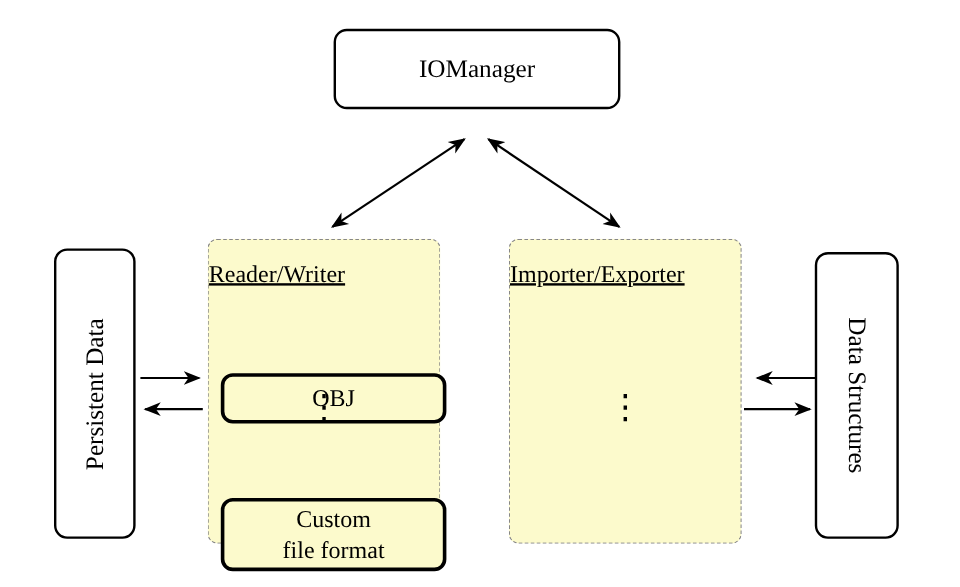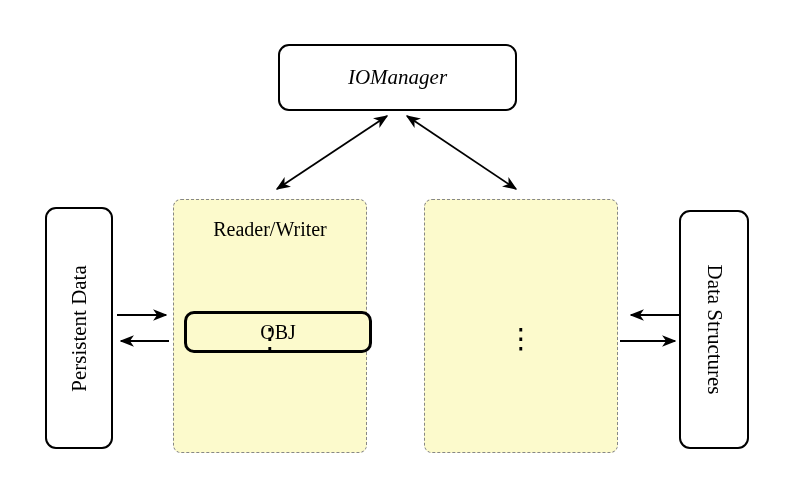--- a/index.html
+++ b/index.html
@@ -13,40 +13,40 @@
   }
   
   .node{
     position:absolute;
     background:#ffffff;
     border:2.5px solid #000;
     border-radius:11px;
     box-sizing:border-box;
     display:flex;align-items:center;justify-content:center;
   }
-  #io-manager{left:278px;top:44px;width:239px;height:67px;font-size:21px;font-style:italic;}
+  #io-manager{left:278px;top:24px;width:239px;height:67px;font-size:21px;}
   #persistent-data{left:45px;top:207px;width:68px;height:242px;}
   #data-structures{left:679px;top:210px;width:70px;height:239px;}
   .vtext{white-space:nowrap;font-size:21px;}
   .rot-ccw{transform:rotate(-90deg);}
   .rot-cw{transform:rotate(90deg);}
   
   .group{
     position:absolute;
     width:194px;height:254px;top:199px;
     background:#FCFACC;
     border:1.6px dashed #878787;
     border-radius:8px;
     box-sizing:border-box;
   }
   #group-reader-writer{left:173px;}
   #group-importer-exporter{left:424px;}
   .group-label{
     position:absolute;top:18px;left:0;right:0;
-    text-align:center;font-size:20px;
+    font-size:20px;text-decoration:underline;
   }
   
   .inner-box{
     position:absolute;left:10px;width:188px;
     background:#FCFACC;
     border:3px solid #000;
     border-radius:10px;
     box-sizing:border-box;
     display:flex;align-items:center;justify-content:center;
     text-align:center;
@@ -95,19 +95,22 @@
   </div>
 
   <div class="node" id="data-structures">
     <span class="vtext rot-cw">Data Structures</span>
   </div>
 
   <div class="group" id="group-reader-writer">
     <div class="group-label">Reader/Writer</div>
     <div class="inner-box inner-top">OBJ</div>
     <div class="vdots">⋮</div>
+    <div class="inner-box inner-bottom">Custom
+file format</div>
   </div>
 
   <div class="group" id="group-importer-exporter">
+    <div class="group-label">Importer/Exporter</div>
     <div class="vdots">⋮</div>
   </div>
 
 </div>
 
 </body></html>

